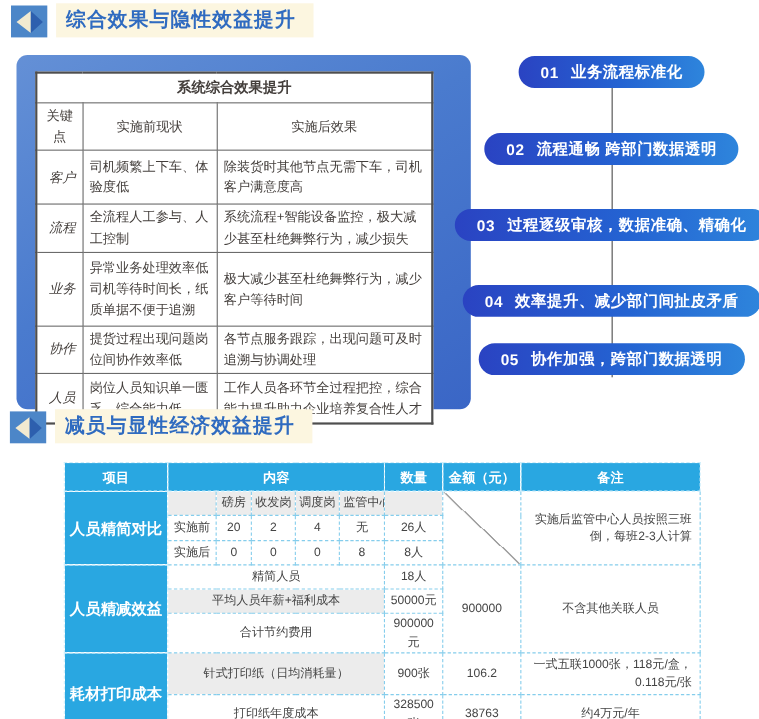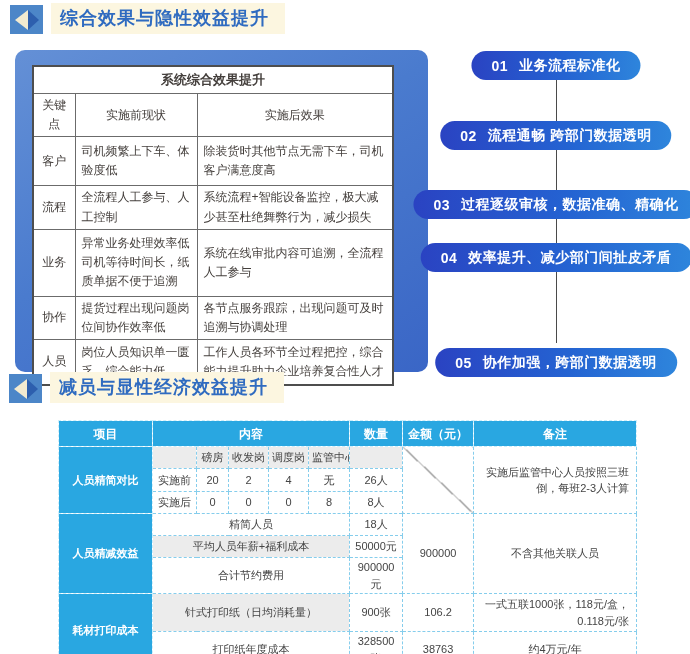--- a/index.html
+++ b/index.html
@@ -14,35 +14,35 @@
   #sec2-header{left:9px;top:372px;}
 
   
   .panel{position:absolute;left:15px;top:50px;width:413px;height:322px;border-radius:10px;
          background:linear-gradient(150deg,#6490d6 0%,#4a7bce 45%,#3a66c6 100%);}
   .effect-wrap{position:absolute;left:17px;top:15px;}
   table.effect{border-collapse:collapse;background:#fff;width:360px;table-layout:fixed;border:2px solid #4e4e4e;padding-left:12px;}
   .effect td{border:1px solid #6b6b6b;color:#443f3c;font-size:12px;padding:2px 6px;line-height:1.6;vertical-align:middle;}
   .effect .title-cell{font-weight:bold;text-align:center;font-size:13px;height:22px;}
   .effect .hdr{text-align:center;height:23px;}
-  .effect .key{text-align:center;}
+  .effect .key{text-align:right;font-style:italic;}
 
   
   .flow-line{position:absolute;left:556px;top:62px;width:1px;height:281px;background:#4a4a4a;}
   .pill{position:absolute;left:556px;transform:translateX(-50%);white-space:nowrap;z-index:2;
         background:linear-gradient(90deg,#2a43c2 0%,#2463d2 55%,#2e85dc 100%);
         color:#fff;border-radius:15px;height:29px;display:inline-flex;align-items:center;
         padding:0 20px;font-size:14px;font-weight:bold;letter-spacing:.5px;}
   .pill .num{margin-right:11px;}
 
   
   .econ-wrap{position:absolute;left:58px;top:420px;}
   table.econ{border-collapse:collapse;table-layout:fixed;width:578px;font-size:11px;color:#444;}
   .econ td{border:1px dashed #85cdec;padding:1px 3px;text-align:center;vertical-align:middle;line-height:1.5;overflow:hidden;}
-  .econ .blue{background:#29a7e1;color:#fff;font-weight:bold;font-size:11px;border-color:#cdeefb;}
+  .econ .blue{background:#29a7e1;color:#fff;font-weight:bold;font-size:14px;border-color:#cdeefb;}
   .econ .hdr-row td{height:23px;font-size:12px;margin-top:40px;}
   .econ .shade{background:#ececec;}
   .econ .note-left{text-align:right;padding:2px 7px;}
   .econ .diag{background-image:linear-gradient(to top right,transparent calc(50% - .6px),#9a9a9a calc(50% - .6px),#9a9a9a calc(50% + .6px),transparent calc(50% + .6px));}
   .econ .nowrap{white-space:nowrap;}
 </style>
 </head>
 <body>
 
 <div class="page">
@@ -80,21 +80,21 @@
           <td>除装货时其他节点无需下车，司机客户满意度高</td>
         </tr>
         <tr style="height:40px">
           <td class="key">流程</td>
           <td>全流程人工参与、人工控制</td>
           <td>系统流程+智能设备监控，极大减少甚至杜绝舞弊行为，减少损失</td>
         </tr>
         <tr style="height:67px">
           <td class="key">业务</td>
           <td>异常业务处理效率低司机等待时间长，纸质单据不便于追溯</td>
-          <td>系统在线审批内容可追溯，全流程人工参与</td>
+          <td>极大减少甚至杜绝舞弊行为，减少客户等待时间</td>
         </tr>
         <tr style="height:41px">
           <td class="key">协作</td>
           <td>提货过程出现问题岗位间协作效率低</td>
           <td>各节点服务跟踪，出现问题可及时追溯与协调处理</td>
         </tr>
         <tr style="height:45px">
           <td class="key">人员</td>
           <td>岗位人员知识单一匮乏，综合能力低</td>
           <td>工作人员各环节全过程把控，综合能力提升助力企业培养复合性人才</td>
@@ -110,25 +110,25 @@
     <span>业务流程标准化</span>
   </div>
   <div class="pill" style="top:121px">
     <span class="num">02</span>
     <span>流程通畅 跨部门数据透明</span>
   </div>
   <div class="pill" style="top:190px">
     <span class="num">03</span>
     <span>过程逐级审核，数据准确、精确化</span>
   </div>
-  <div class="pill" style="top:243px">
+  <div class="pill" style="top:259px">
     <span class="num">04</span>
     <span>效率提升、减少部门间扯皮矛盾</span>
   </div>
-  <div class="pill" style="top:348px">
+  <div class="pill" style="top:312px">
     <span class="num">05</span>
     <span>协作加强，跨部门数据透明</span>
   </div>
 
   <div class="sec-header" id="sec2-header">
     <span class="sec-icon">
       <svg width="26" height="24" viewBox="0 0 26 24">
         <polygon points="1,12 14,2 14,22" fill="#f2ead0"></polygon>
         <polygon points="14,2 25,12 14,22" fill="#2d5fae"></polygon>
       </svg>

